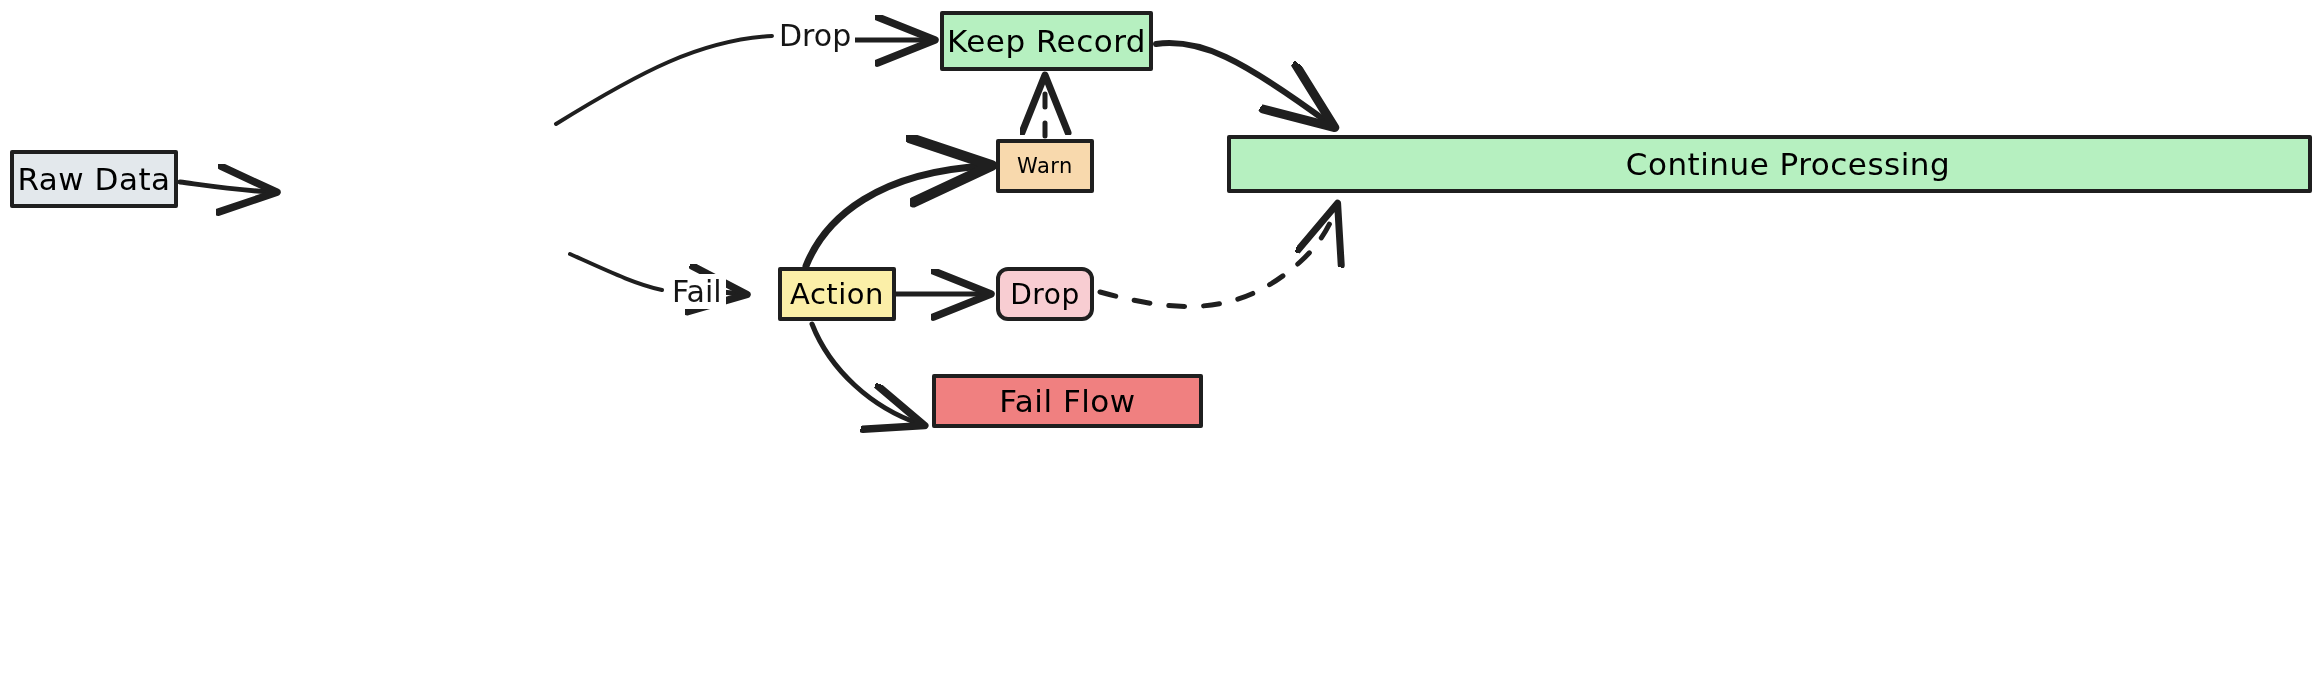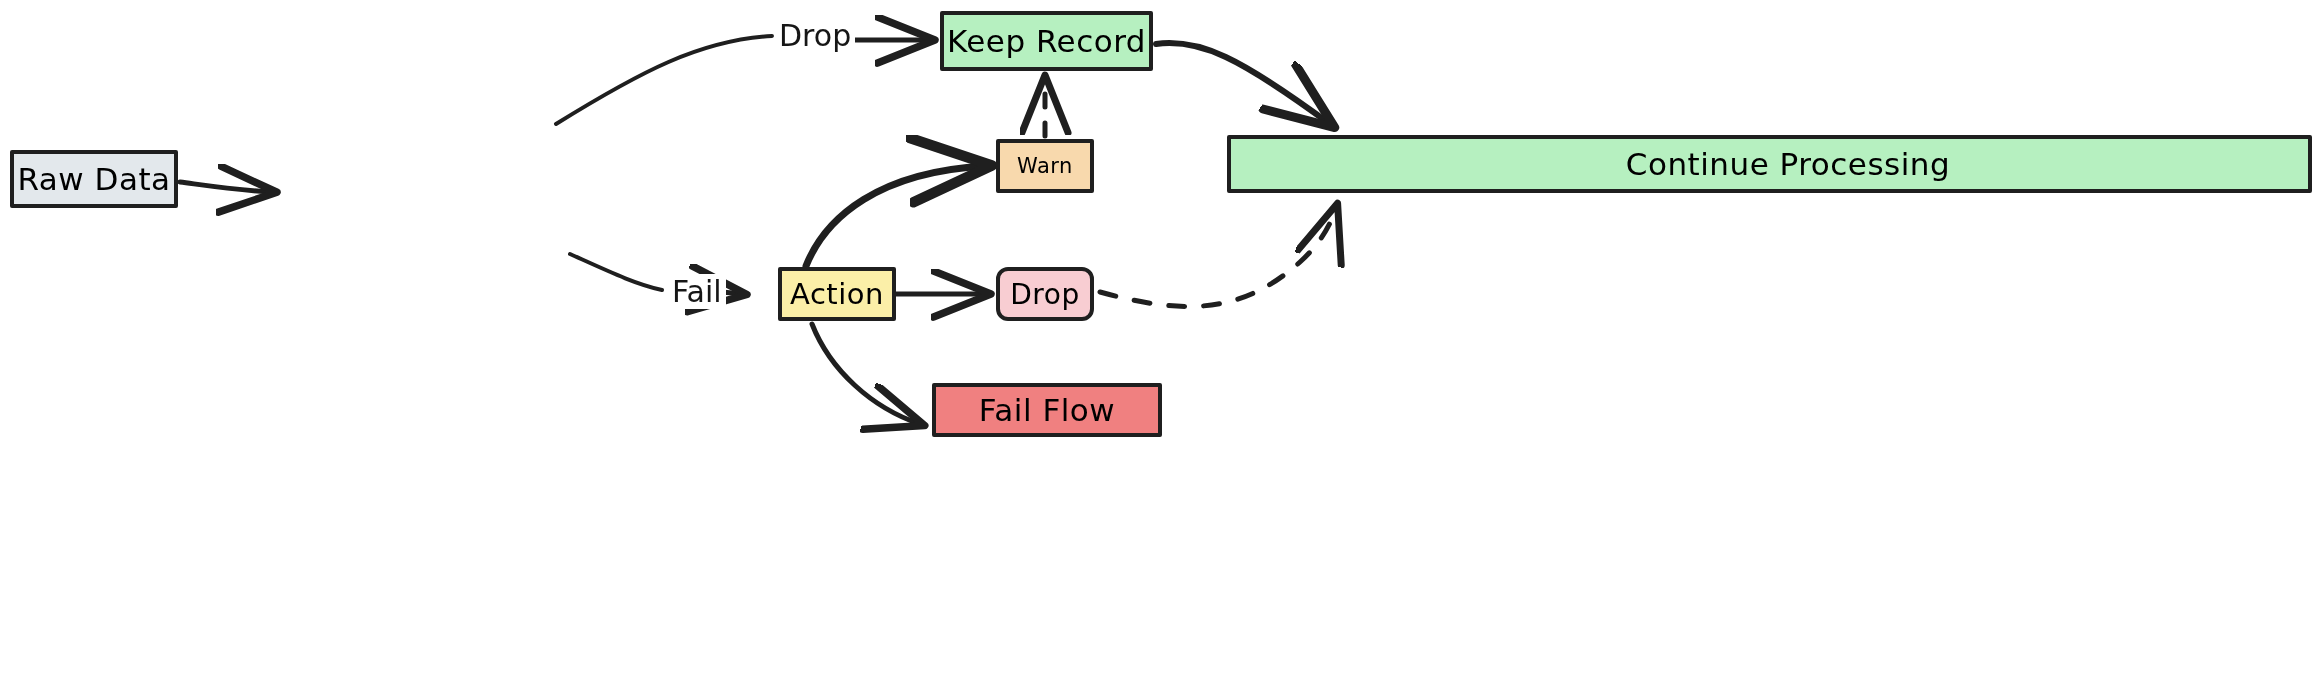--- a/index.html
+++ b/index.html
@@ -14,21 +14,21 @@
         color:#000000;letter-spacing:.5px;white-space:nowrap;
         font-family:"DejaVu Sans","Liberation Sans",sans-serif;}
   .node .lbl{pointer-events:none;}
 
   
   #node-raw-data        {left:10px;  top:150px; width:168px; height:58px;  font-size:31px;text-align:right;}
   #node-keep-record     {left:940px; top:11px;  width:213px; height:60px;  font-size:31px;}
   #node-warn            {left:996px; top:139px; width:98px;  height:54px;  font-size:21px;}
   #node-drop            {left:996px; top:267px; width:98px;  height:54px;  font-size:28px;border-radius:12px;}
   #node-action          {left:778px; top:267px; width:118px; height:54px;  font-size:29px;}
-  #node-fail-flow       {left:932px; top:383px; width:230px; height:54px;  font-size:31px;}
+  #node-fail-flow       {left:932px; top:374px; width:271px; height:54px;  font-size:31px;}
   #node-continue-processing{left:1227px;top:135px;width:1085px;height:58px;font-size:31px;}
 
   
   #node-expectation{
       left:277px; top:33px; width:351px; height:318px;
       border:none; background:transparent;
       display:flex;align-items:center;justify-content:center;
       font-size:32px;
   }
   #node-expectation .dia-shape{

